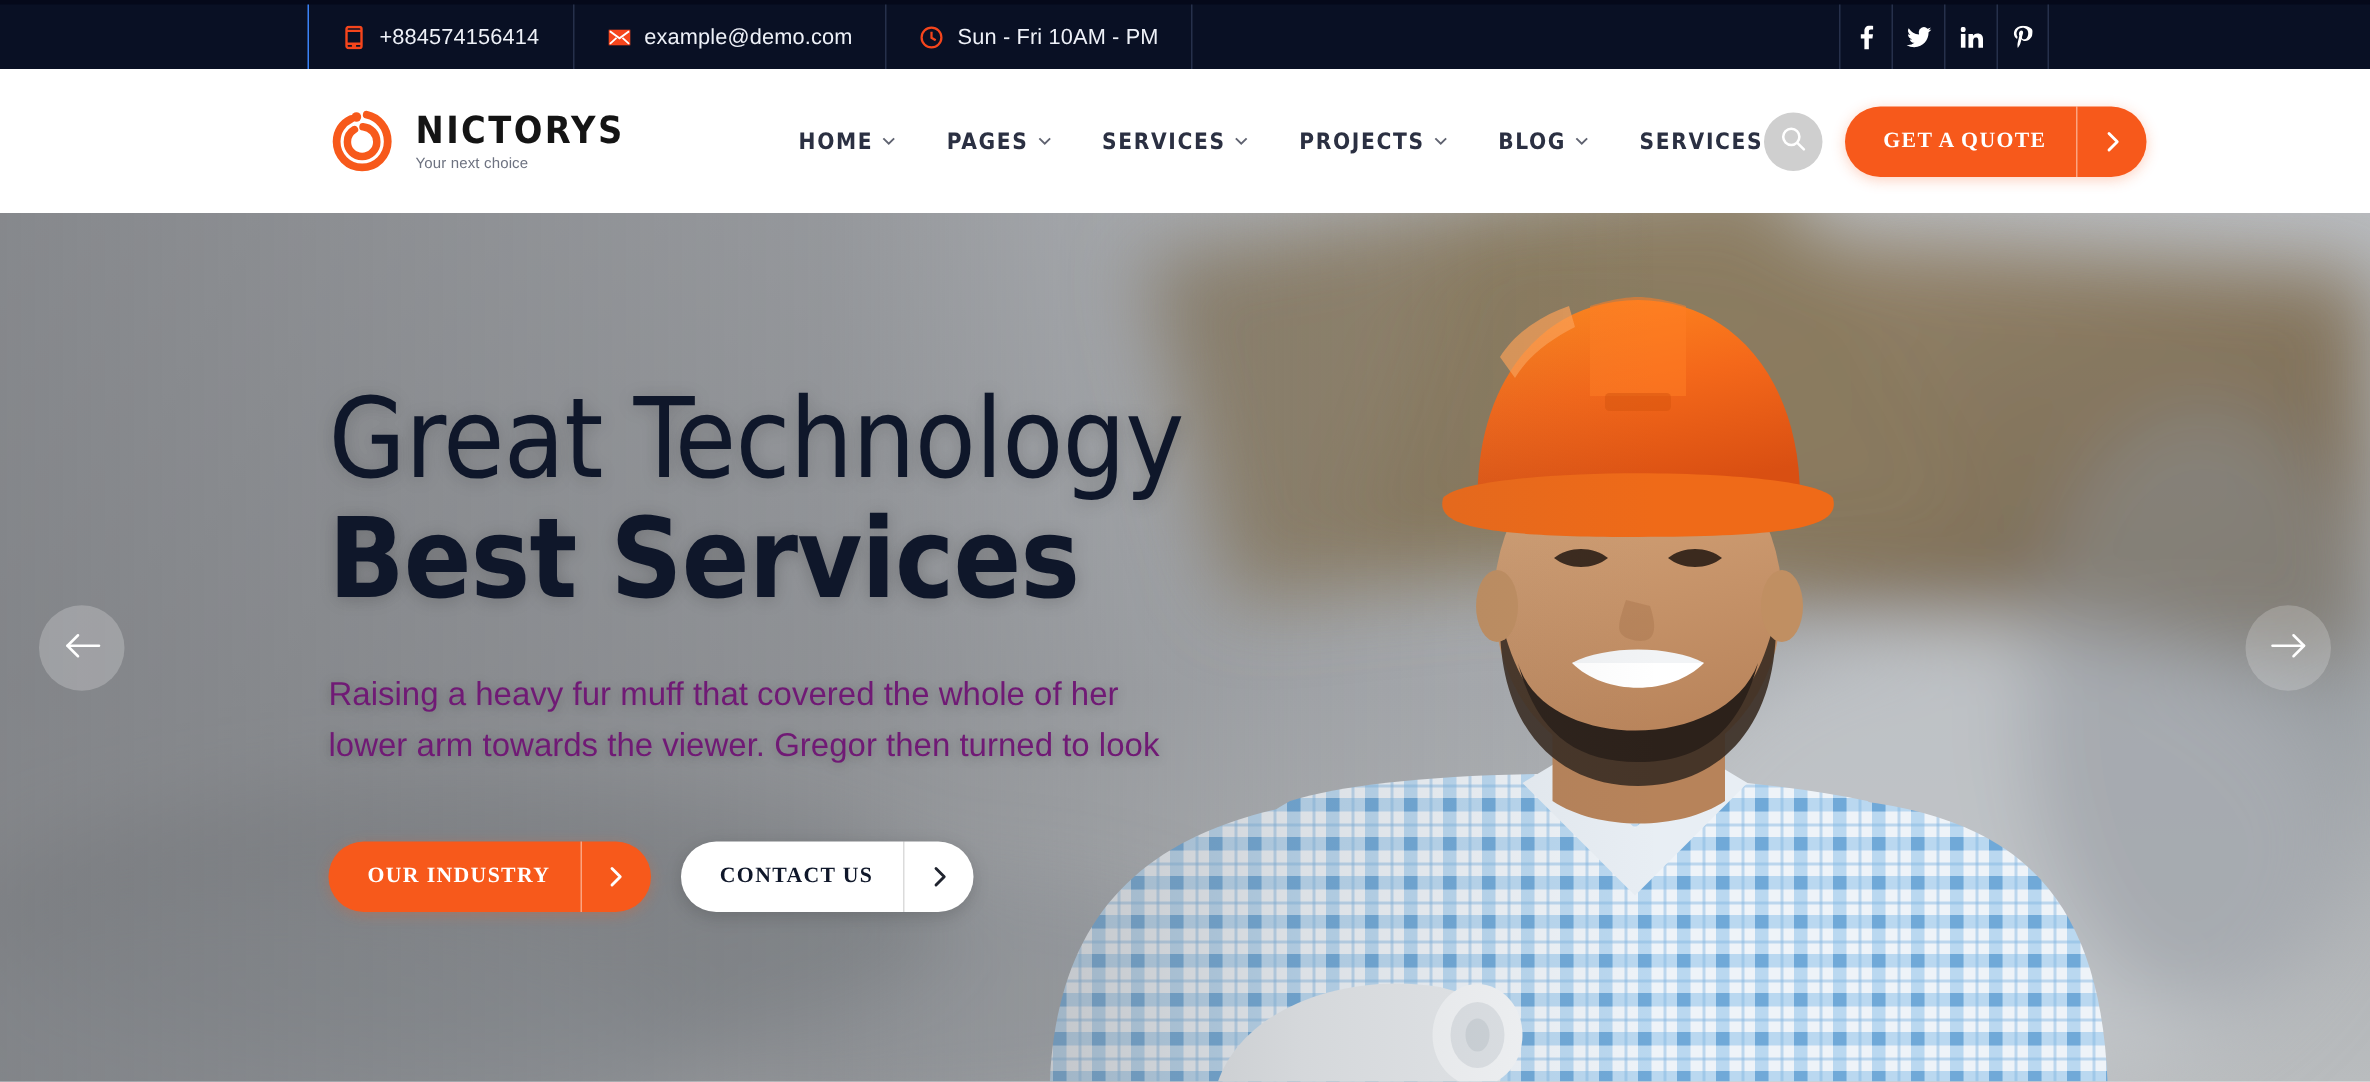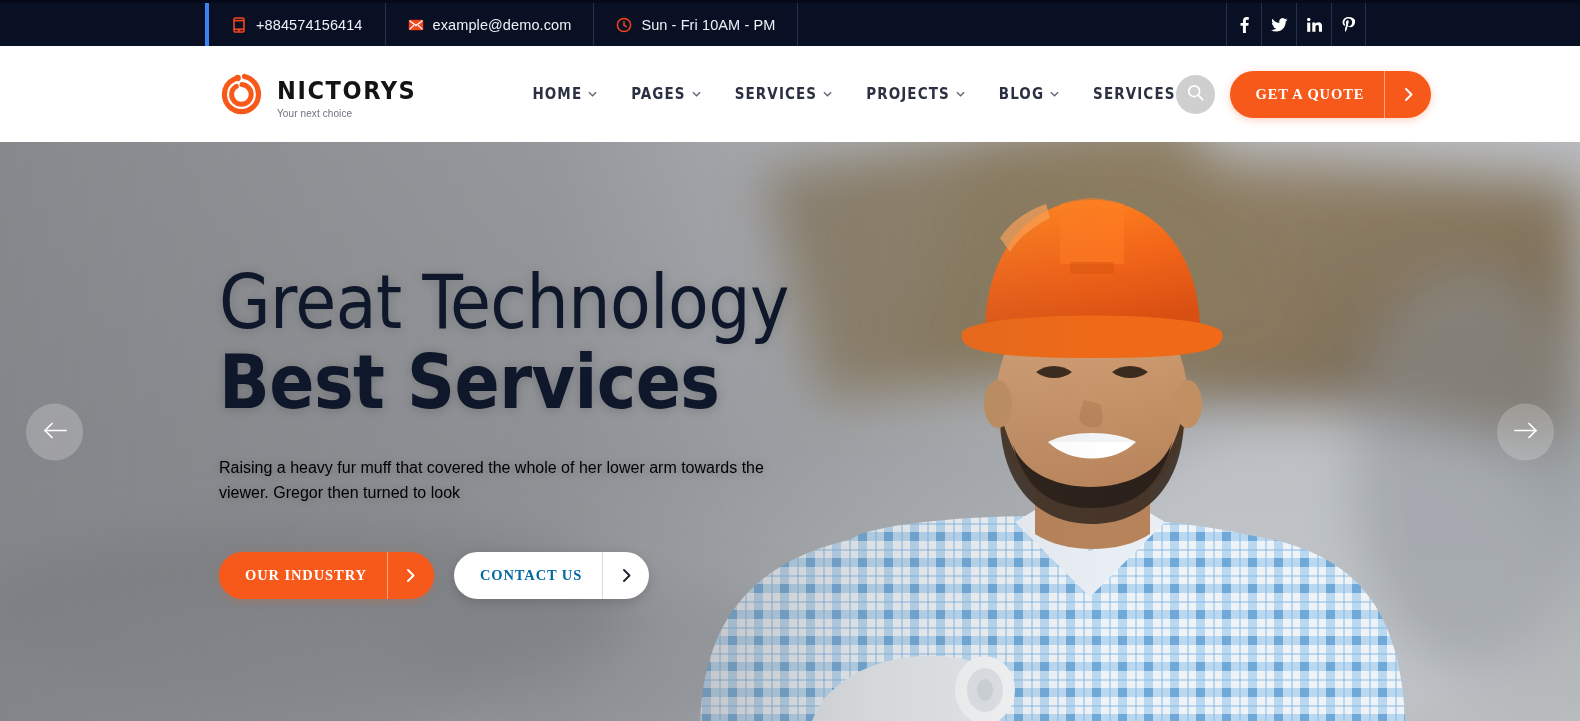--- a/index.html
+++ b/index.html
@@ -17,37 +17,37 @@
     display:flex; align-items:stretch;
     border-top:3px solid #05091a;
   }
   .topbar-left{ display:flex; align-items:stretch; margin-left:205px; }
   .tb-item{
     display:flex; align-items:center; gap:9px;
     padding:0 22px;
     color:#eef1f8; font-size:14.5px; letter-spacing:.1px;
     border-right:1px solid #26304b;
   }
-  .tb-item:first-child{ border-left:4px solid #3b82f6; }
+  .tb-item:first-child{ border-left:1px solid #3b82f6; }
   .tb-ico{ width:16px;height:16px; display:flex;align-items:center;justify-content:center; color:#f5451c; flex:none;}
   .tb-ico svg{ display:block; }
   .topbar-right{ margin-left:auto; display:flex; align-items:stretch; margin-right:214px;}
   .soc{
     width:35px; display:flex;align-items:center;justify-content:center;
     border-left:1px solid #26304b; color:#fff;
   }
   .soc:last-child{ border-right:1px solid #26304b; }
   .soc svg{ display:block; }
 
   
   .header{
     height:96px; width:100%; background:#fff;
     display:flex; align-items:center; position:relative; z-index:5;
   }
-  .logo{ display:flex; align-items:flex-end; gap:12px; margin-left:219px; }
+  .logo{ display:flex; align-items:center; gap:12px; margin-left:219px; }
   .logo-mark{ width:46px; height:50px; flex:none; }
   .logo-text{ display:flex; flex-direction:column; line-height:1; }
   .logo-name{
     font-size:25px; font-weight:bold; color:#141414;
     letter-spacing:1.6px; font-family:"DejaVu Sans Condensed","Liberation Sans",sans-serif;
   }
   .logo-tag{ font-size:10px; color:#6d7280; margin-top:6px; letter-spacing:.1px;}
 
   .nav{ display:flex; align-items:center; gap:34px; margin-left:116px; }
   .nav-item{
@@ -101,30 +101,30 @@
     font-family:"DejaVu Sans Condensed","Liberation Sans",sans-serif;
     text-shadow:0 1px 12px rgba(0,0,0,.18);
   }
   .h-line2{
     font-size:74px; font-weight:bold; color:#0f172a; line-height:1.08;
     letter-spacing:-.5px; margin-top:2px; white-space:nowrap;
     font-family:"DejaVu Sans Condensed","Liberation Sans",sans-serif;
     text-shadow:0 1px 12px rgba(0,0,0,.2);
   }
   .h-sub{
-    margin-top:32px; font-size:16px; color:#000000; line-height:1.58;
+    margin-top:32px; font-size:22px; color:#701a75; line-height:1.58;
     max-width:585px; text-shadow:0 1px 8px rgba(0,0,0,.25);
   }
   .h-btns{ margin-top:46px; display:flex; gap:20px; }
   .btn-white{
     display:flex; align-items:center; height:47px;
     background:#fff; border-radius:30px; color:#14182b; border:none; cursor:pointer;
     box-shadow:0 3px 12px rgba(0,0,0,.16);
   }
-  .btn-white .pill-label{ color:#0369a1; }
+  .btn-white .pill-label{ color:#0f172a; }
   .btn-white .pill-arrow{ border-left:1px solid rgba(0,0,0,.14); }
 
   .nav-circle{
     position:absolute; top:50%; transform:translateY(-50%);
     width:57px;height:57px; border-radius:50%;
     background:rgba(255,255,255,.22);
     display:flex;align-items:center;justify-content:center;
     cursor:pointer; z-index:4; border:none;
   }
   .nav-prev{ left:26px; }

